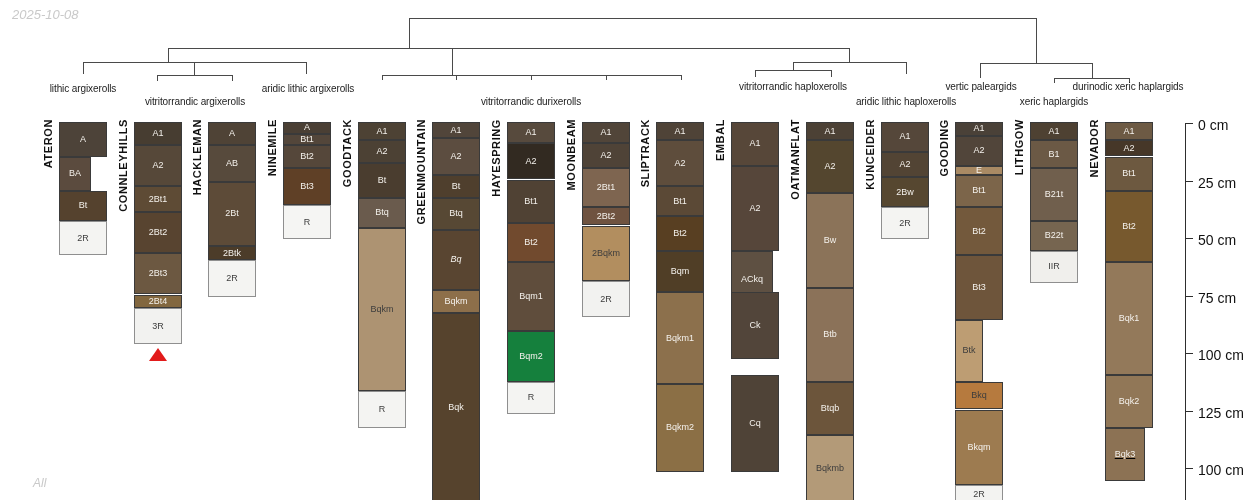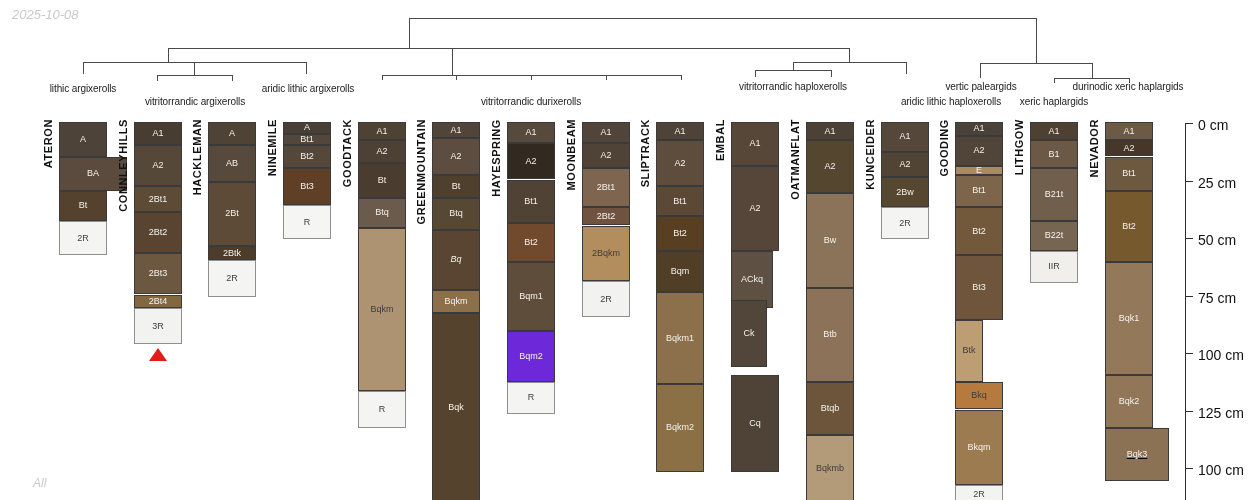--- a/index.html
+++ b/index.html
@@ -55,31 +55,31 @@
       <div class="seg" style="background: rgb(74, 74, 74); left: 980px; top: 63px; width: 1px; height: 15px;"></div>
       <div class="seg" style="background: rgb(74, 74, 74); left: 1092px; top: 63px; width: 1px; height: 15px;"></div>
       <div class="seg" style="background: rgb(74, 74, 74); left: 1054px; top: 78px; width: 75px; height: 1px;"></div>
       <div class="seg" style="background: rgb(74, 74, 74); left: 1054px; top: 78px; width: 1px; height: 5px;"></div>
       <div class="seg" style="background: rgb(74, 74, 74); left: 1129px; top: 78px; width: 1px; height: 5px;"></div>
       <div class="taxon" style="left: 83px; top: 83px;">lithic argixerolls</div>
       <div class="taxon" style="left: 195px; top: 96px;">vitritorrandic argixerolls</div>
       <div class="taxon" style="left: 308px; top: 83px;">aridic lithic argixerolls</div>
       <div class="taxon" style="left: 531px; top: 96px;">vitritorrandic durixerolls</div>
       <div class="taxon" style="left: 793px; top: 81px;">vitritorrandic haploxerolls</div>
-      <div class="taxon" style="left: 906px; top: 96px; margin-left: 45px;">aridic lithic haploxerolls</div>
+      <div class="taxon" style="left: 906px; top: 96px;">aridic lithic haploxerolls</div>
       <div class="taxon" style="left: 981px; top: 81px;">vertic paleargids</div>
       <div class="taxon" style="left: 1054px; top: 96px;">xeric haplargids</div>
       <div class="taxon" style="left: 1128px; top: 81px;">durinodic xeric haplargids</div>
     </div>
   <div id="profiles">
       <div class="pname" style="left: 42px; top: 119px;">ATERON</div>
       <div class="hz" style="left: 59px; width: 48px; top: 122px; height: 34.5px; background: rgb(77, 67, 57); border: 1px solid rgb(58, 58, 58);">
         <span style="color: rgb(244, 241, 236);">A</span>
       </div>
-      <div class="hz" style="left: 59px; width: 68px; top: 156.5px; height: 34.5px; background: rgb(91, 75, 62); border: 1px solid rgb(58, 58, 58);">
+      <div class="hz" style="left: 59px; width: 32px; top: 156.5px; height: 34.5px; background: rgb(91, 75, 62); border: 1px solid rgb(58, 58, 58);">
         <span style="color: rgb(244, 241, 236);">BA</span>
       </div>
       <div class="hz" style="left: 59px; width: 48px; top: 191px; height: 29.9px; background: rgb(85, 66, 46); border: 1px solid rgb(58, 58, 58);">
         <span style="color: rgb(244, 241, 236);">Bt</span>
       </div>
       <div class="hz" style="left: 59px; width: 48px; top: 220.9px; height: 34.5px; background: rgb(244, 244, 242); border: 1px solid rgb(143, 143, 143);">
         <span style="color: rgb(61, 61, 61);">2R</span>
       </div>
       <div class="pname" style="left: 117px; top: 119px;">CONNLEYHILLS</div>
       <div class="hz" style="left: 134px; width: 48px; top: 122px; height: 23px; background: rgb(71, 61, 49); border: 1px solid rgb(58, 58, 58);">
@@ -186,21 +186,21 @@
       </div>
       <div class="hz" style="left: 507px; width: 48px; top: 179.5px; height: 43.7px; background: rgb(80, 66, 52); border: 1px solid rgb(58, 58, 58);">
         <span style="color: rgb(244, 241, 236);">Bt1</span>
       </div>
       <div class="hz" style="left: 507px; width: 48px; top: 223.2px; height: 39.1px; background: rgb(113, 74, 46); border: 1px solid rgb(58, 58, 58);">
         <span style="color: rgb(244, 241, 236);">Bt2</span>
       </div>
       <div class="hz" style="left: 507px; width: 48px; top: 262.3px; height: 69px; background: rgb(95, 77, 60); border: 1px solid rgb(58, 58, 58);">
         <span style="color: rgb(244, 241, 236);">Bqm1</span>
       </div>
-      <div class="hz" style="left: 507px; width: 48px; top: 331.3px; height: 50.6px; background: #6d28d9; border: 1px solid rgb(58, 58, 58);">
+      <div class="hz" style="left: 507px; width: 48px; top: 331.3px; height: 50.6px; background: #15803d; border: 1px solid rgb(58, 58, 58);">
         <span style="color: rgb(244, 241, 236);">Bqm2</span>
       </div>
       <div class="hz" style="left: 507px; width: 48px; top: 381.9px; height: 32.2px; background: rgb(244, 244, 242); border: 1px solid rgb(143, 143, 143);">
         <span style="color: rgb(61, 61, 61);">R</span>
       </div>
       <div class="pname" style="left: 565px; top: 119px;">MOONBEAM</div>
       <div class="hz" style="left: 582px; width: 48px; top: 122px; height: 20.7px; background: rgb(81, 69, 57); border: 1px solid rgb(58, 58, 58);">
         <span style="color: rgb(244, 241, 236);">A1</span>
       </div>
       <div class="hz" style="left: 582px; width: 48px; top: 142.7px; height: 25.3px; background: rgb(79, 67, 55); border: 1px solid rgb(58, 58, 58);">
@@ -243,21 +243,21 @@
       <div class="pname" style="left: 714px; top: 119px;">EMBAL</div>
       <div class="hz" style="left: 731px; width: 48px; top: 122px; height: 43.7px; background: rgb(87, 71, 57); border: 1px solid rgb(58, 58, 58);">
         <span style="color: rgb(244, 241, 236);">A1</span>
       </div>
       <div class="hz" style="left: 731px; width: 48px; top: 165.7px; height: 85.1px; background: rgb(86, 70, 58); border: 1px solid rgb(58, 58, 58);">
         <span style="color: rgb(244, 241, 236);">A2</span>
       </div>
       <div class="hz" style="left: 731px; width: 42px; top: 250.8px; height: 57.5px; background: rgb(94, 80, 66); border: 1px solid rgb(58, 58, 58);">
         <span style="color: rgb(244, 241, 236);">ACkq</span>
       </div>
-      <div class="hz" style="left: 731px; width: 36px; top: 300px; height: 66.7px; background: rgb(82, 69, 58); border: 1px solid rgb(58, 58, 58);">
+      <div class="hz" style="left: 731px; width: 48px; top: 292px; height: 66.7px; background: rgb(82, 69, 58); border: 1px solid rgb(58, 58, 58);">
         <span style="color: rgb(244, 241, 236);">Ck</span>
       </div>
       <div class="hz" style="left: 731px; width: 48px; top: 375px; height: 96.6px; background: rgb(79, 67, 55); border: 1px solid rgb(58, 58, 58);">
         <span style="color: rgb(244, 241, 236);">Cq</span>
       </div>
       <div class="pname" style="left: 789px; top: 119px;">OATMANFLAT</div>
       <div class="hz" style="left: 806px; width: 48px; top: 122px; height: 18.4px; background: rgb(76, 65, 53); border: 1px solid rgb(58, 58, 58);">
         <span style="color: rgb(244, 241, 236);">A1</span>
       </div>
       <div class="hz" style="left: 806px; width: 48px; top: 140.4px; height: 52.9px; background: rgb(84, 70, 47); border: 1px solid rgb(58, 58, 58);">
@@ -347,21 +347,21 @@
       </div>
       <div class="hz" style="left: 1105px; width: 48px; top: 191px; height: 71.3px; background: rgb(119, 89, 46); border: 1px solid rgb(58, 58, 58);">
         <span style="color: rgb(244, 241, 236);">Bt2</span>
       </div>
       <div class="hz" style="left: 1105px; width: 48px; top: 262.3px; height: 112.7px; background: rgb(147, 121, 90); border: 1px solid rgb(58, 58, 58);">
         <span style="color: rgb(244, 241, 236);">Bqk1</span>
       </div>
       <div class="hz" style="left: 1105px; width: 48px; top: 375px; height: 52.9px; background: rgb(145, 119, 87); border: 1px solid rgb(58, 58, 58);">
         <span style="color: rgb(244, 241, 236);">Bqk2</span>
       </div>
-      <div class="hz" style="left: 1105px; width: 64px; top: 427.9px; height: 52.9px; background: rgb(140, 114, 84); border: 1px solid rgb(58, 58, 58); text-decoration: underline;">
+      <div class="hz" style="left: 1105px; width: 40px; top: 427.9px; height: 52.9px; background: rgb(140, 114, 84); border: 1px solid rgb(58, 58, 58); text-decoration: underline;">
         <span style="color: rgb(244, 241, 236);">Bqk3</span>
       </div>
     </div>
   <div id="axis">
       <div class="axis-line" style="left: 1185px; top: 123px; height: 377px;"></div>
       <div class="tick" style="left: 1185px; top: 123px; width: 8px;"></div>
       <div class="tick-label" style="left: 1198px; top: 117px;">0 cm</div>
       <div class="tick" style="left: 1185px; top: 180.5px; width: 8px;"></div>
       <div class="tick-label" style="left: 1198px; top: 174.5px;">25 cm</div>
       <div class="tick" style="left: 1185px; top: 238px; width: 8px;"></div>

